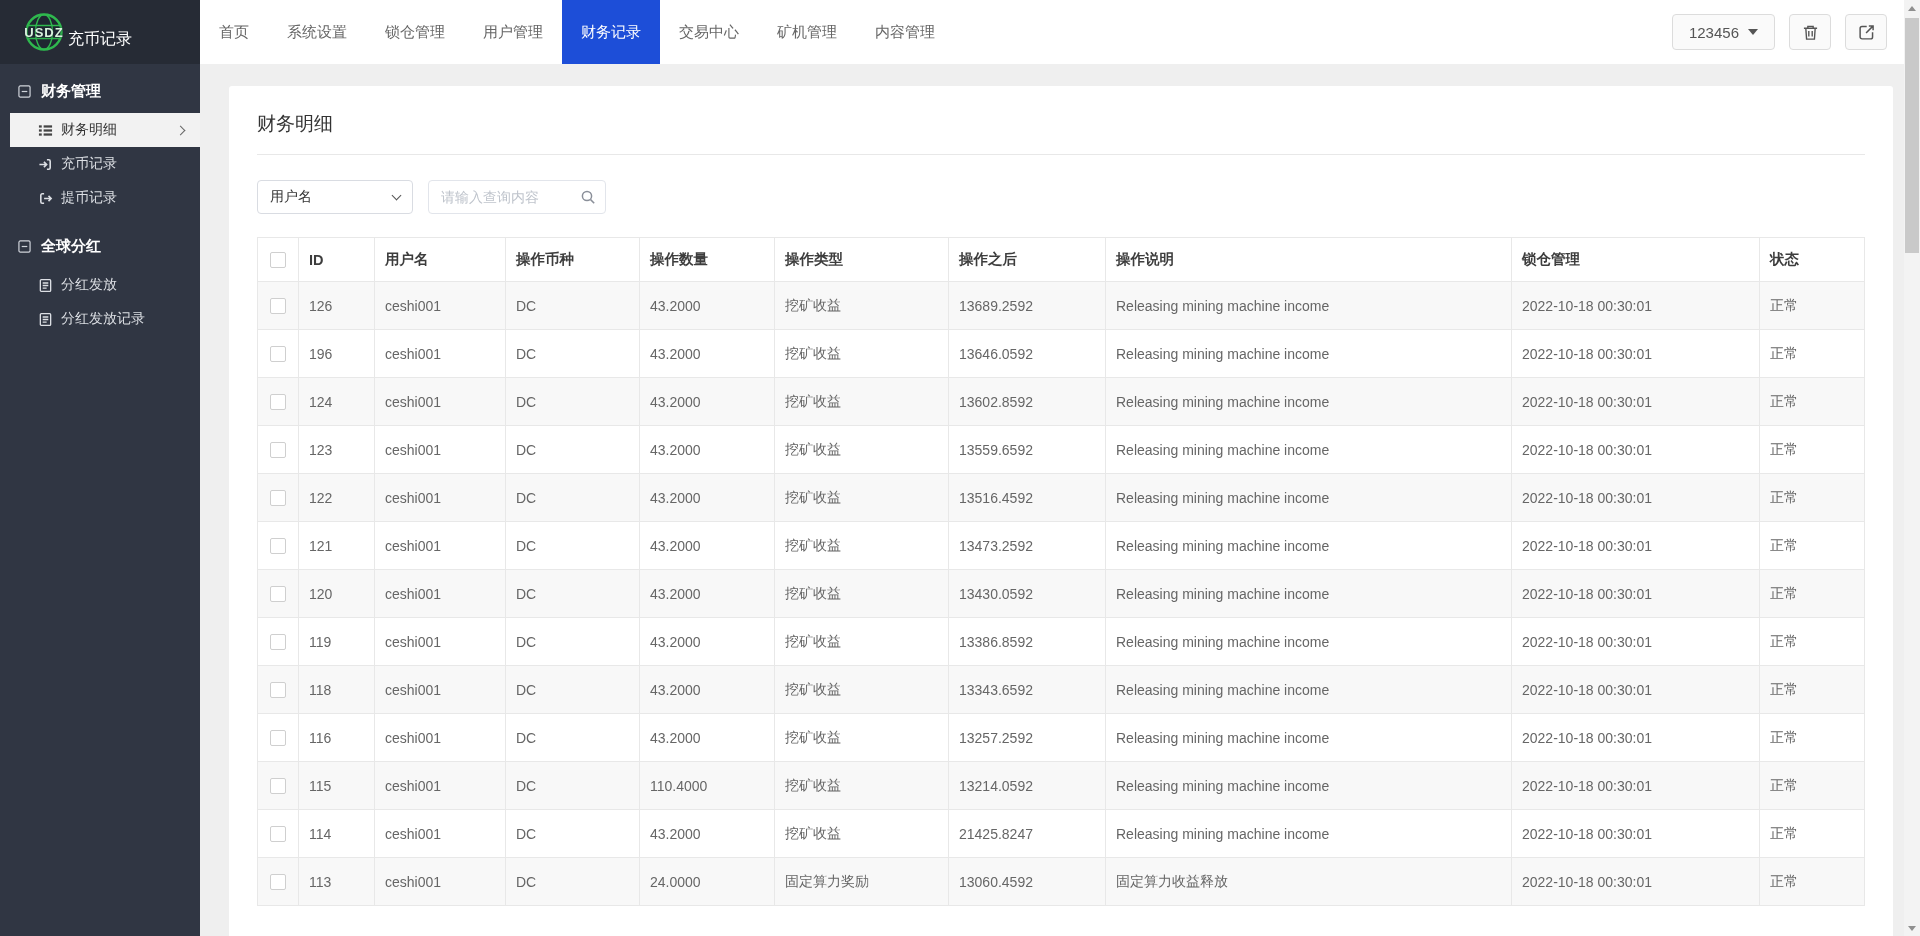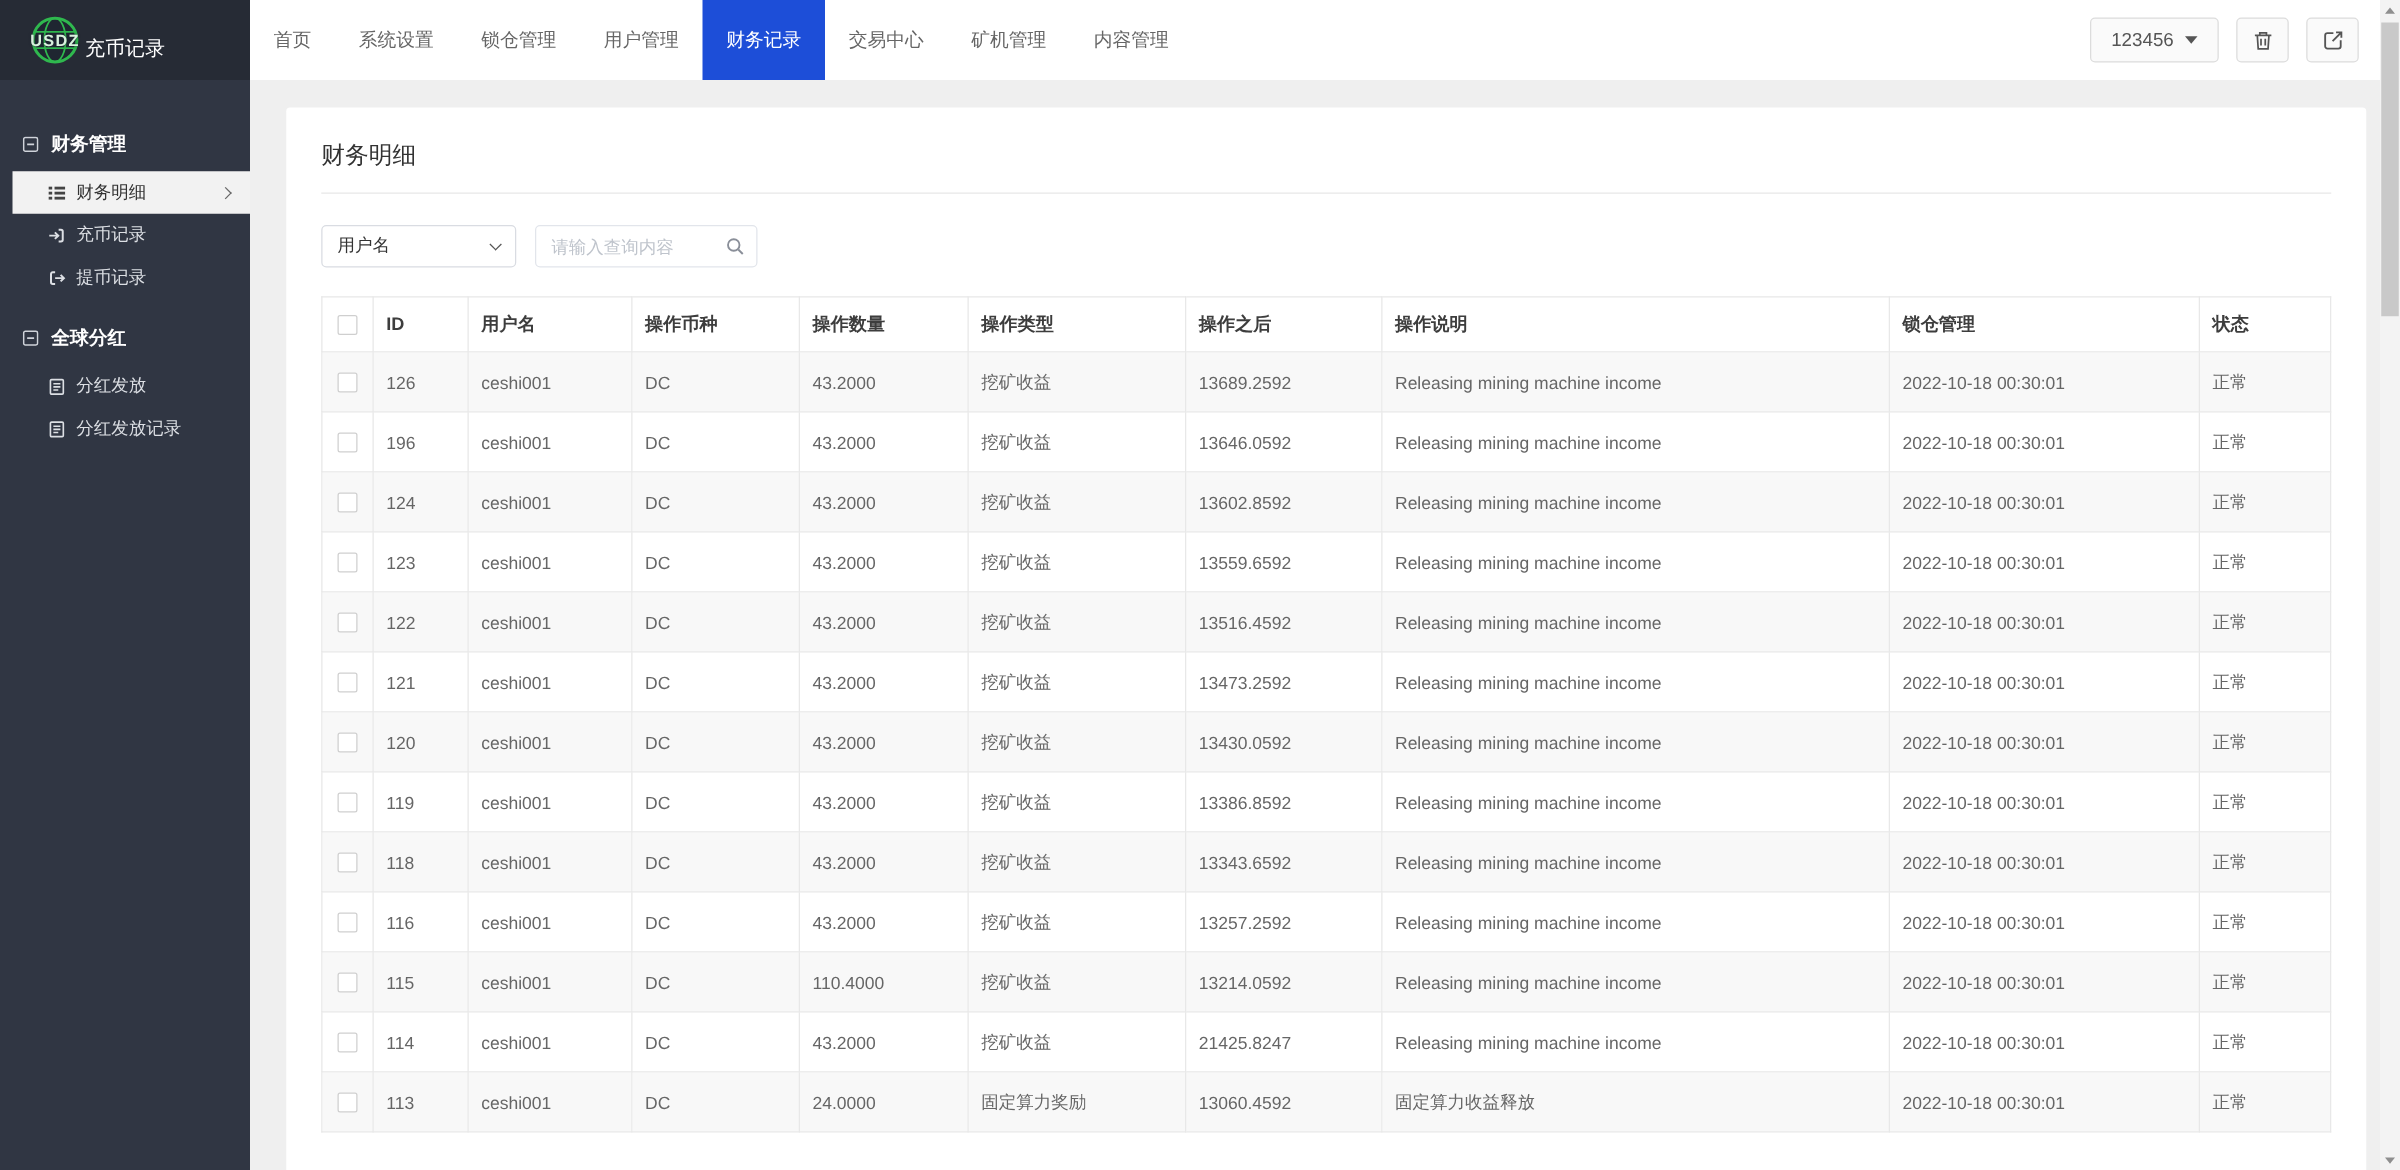--- a/index.html
+++ b/index.html
@@ -7,21 +7,21 @@
     font-family:"Liberation Sans","DejaVu Sans",sans-serif; }
 
   
   .sidebar { position:absolute; left:0; top:0; width:200px; height:936px; background:#303643; z-index:5; }
   .logo { height:64px; background:#262b35; display:flex; align-items:center; padding-left:24px; }
   .globe-wrap { position:relative; width:40px; height:40px; flex:none; }
   .globe-wrap .usdz { position:absolute; left:-2px; top:13px; width:44px; text-align:center;
     font-size:13px; font-weight:bold; color:#d9f2de; letter-spacing:1px; text-shadow:0 0 2px #1c2430; }
   .logo-title { color:#fff; font-size:16px; margin-left:4px; margin-top:14px; }
 
-  .menu { padding-top:28px; }
+  .menu { padding-top:4px; }
   .sec-title { display:flex; align-items:center; color:#ffffff; font-size:15px; font-weight:bold;
     padding:14px 0 12px 18px; cursor:pointer; }
   .sec-title svg { margin-right:10px; color:#cfd3da; }
   .side-item { display:flex; align-items:center; height:34px; padding-left:38px;
     color:#dcdfe4; font-size:14px; cursor:pointer; }
   .side-item svg { margin-right:8px; flex:none; }
   .side-item.active { background:#f2f2f2; color:#333; margin-left:10px; padding-left:28px; }
   .side-item.active svg { color:#444; }
   .chev { width:7px; height:7px; border-top:1.5px solid #666; border-right:1.5px solid #666;
     transform:rotate(45deg); margin-left:auto; margin-right:16px; }

